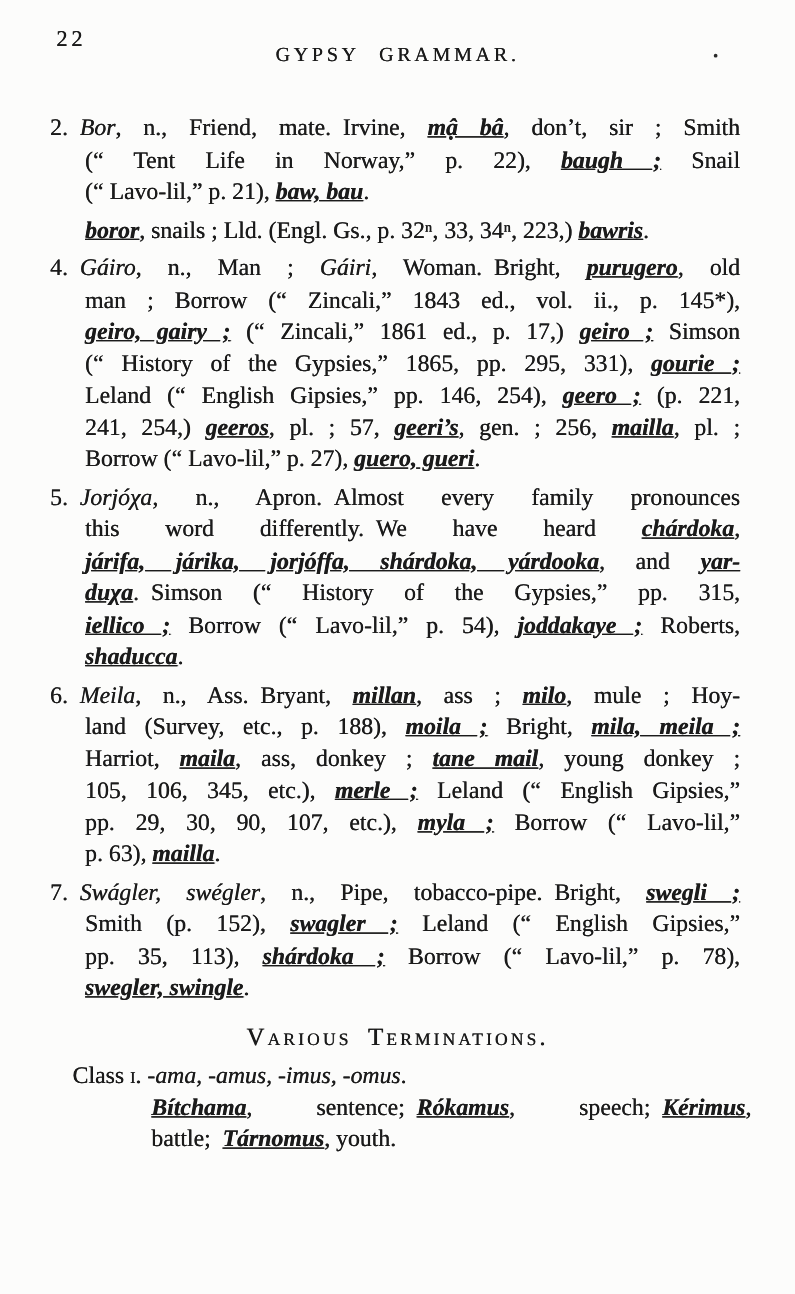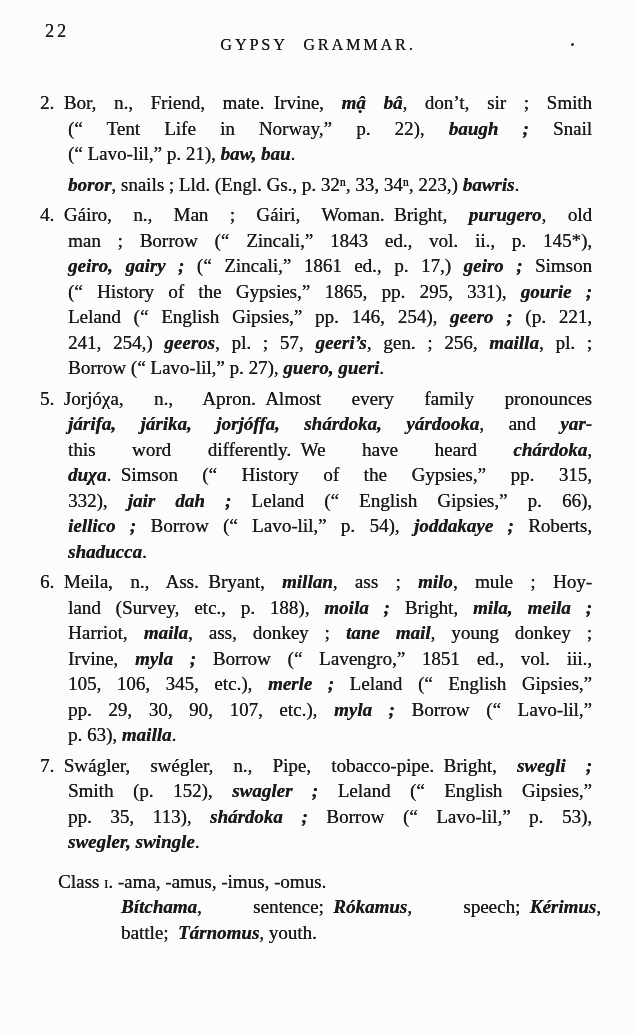--- a/index.html
+++ b/index.html
@@ -12,22 +12,22 @@
   .header{position:relative;padding-top:36px;height:28px;}
   .page-num{position:absolute;left:45px;top:21px;font-size:18px;letter-spacing:3px;}
   .title{text-align:center;font-size:16px;letter-spacing:3px;word-spacing:9px;}
   .ink-speck{position:absolute;left:571px;top:43px;width:3px;height:3px;border-radius:50%;background:#2a2a2a;}
   .content{margin:26px 44px 0 68px;width:524px;font-size:19px;line-height:25.5px;}
   .entry{margin-bottom:5px;}
   .line{text-align:justify;text-align-last:justify;}
   .line.last{text-align-last:left;}
   .line.first{text-indent:-28px;}
   .num{font-style:normal;}
-  .s-i{}
-  .s-bi{font-style:italic;font-weight:700;}
+  .s-i{font-style:italic;}
+  .s-bi{font-style:italic;font-weight:700;text-decoration:underline;}
   .s-sc{font-variant:small-caps;}
   .section{margin-top:14px;}
   .sec-heading{text-align:center;font-variant:small-caps;font-size:20px;letter-spacing:2.5px;word-spacing:6px;margin-left:-24px;}
   .class-line{margin-left:-10px;margin-top:5px;}
   .examples{margin-left:53px;width:480px;}
 </style>
 </head>
 <body>
 
 <div class="header">
@@ -50,43 +50,42 @@
         <div class="line first"><span class="num">4. </span><span class="s-i">Gáiro</span><span>, n., Man ; </span><span class="s-i">Gáiri</span><span>, Woman. Bright, </span><span class="s-bi">purugero</span><span>, old</span></div>
         <div class="line"><span>man ; Borrow (“ Zincali,” 1843 ed., vol. ii., p. 145*),</span></div>
         <div class="line"><span class="s-bi">geiro, gairy ;</span><span> (“ Zincali,” 1861 ed., p. 17,) </span><span class="s-bi">geiro ;</span><span> Simson</span></div>
         <div class="line"><span>(“ History of the Gypsies,” 1865, pp. 295, 331), </span><span class="s-bi">gourie ;</span></div>
         <div class="line"><span>Leland (“ English Gipsies,” pp. 146, 254), </span><span class="s-bi">geero ;</span><span> (p. 221,</span></div>
         <div class="line"><span>241, 254,) </span><span class="s-bi">geeros</span><span>, pl. ; 57, </span><span class="s-bi">geeri’s</span><span>, gen. ; 256, </span><span class="s-bi">mailla</span><span>, pl. ;</span></div>
         <div class="line last"><span>Borrow (“ Lavo-lil,” p. 27), </span><span class="s-bi">guero, gueri</span><span>.</span></div>
       </div>
       <div class="entry">
         <div class="line first"><span class="num">5. </span><span class="s-i">Jorjóχa</span><span>, n., Apron. Almost every family pronounces</span></div>
+        <div class="line"><span>this word differently. We have heard </span><span class="s-bi">chárdoka</span><span>,</span></div>
         <div class="line"><span class="s-bi">járifa, járika, jorjóffa, shárdoka, yárdooka</span><span>, and </span><span class="s-bi">yar-</span></div>
-        <div class="line"><span>this word differently. We have heard </span><span class="s-bi">chárdoka</span><span>,</span></div>
         <div class="line"><span class="s-bi">duχa</span><span>. Simson (“ History of the Gypsies,” pp. 315,</span></div>
-        <div class="line"><span>332), </span><span class="s-bi">jair dah ;</span><span> Leland (“ English Gipsies,” p. 66),</span></div>
         <div class="line"><span class="s-bi">iellico ;</span><span> Borrow (“ Lavo-lil,” p. 54), </span><span class="s-bi">joddakaye ;</span><span> Roberts,</span></div>
         <div class="line last"><span class="s-bi">shaducca</span><span>.</span></div>
       </div>
       <div class="entry">
         <div class="line first"><span class="num">6. </span><span class="s-i">Meila</span><span>, n., Ass. Bryant, </span><span class="s-bi">millan</span><span>, ass ; </span><span class="s-bi">milo</span><span>, mule ; Hoy-</span></div>
         <div class="line"><span>land (Survey, etc., p. 188), </span><span class="s-bi">moila ;</span><span> Bright, </span><span class="s-bi">mila, meila ;</span></div>
         <div class="line"><span>Harriot, </span><span class="s-bi">maila</span><span>, ass, donkey ; </span><span class="s-bi">tane mail</span><span>, young donkey ;</span></div>
-        <div class="line"><span>Irvine, </span><span class="s-bi">myla ;</span><span> Borrow (“ Lavengro,” 1851 ed., vol. iii.,</span></div>
         <div class="line"><span>105, 106, 345, etc.), </span><span class="s-bi">merle ;</span><span> Leland (“ English Gipsies,”</span></div>
         <div class="line"><span>pp. 29, 30, 90, 107, etc.), </span><span class="s-bi">myla ;</span><span> Borrow (“ Lavo-lil,”</span></div>
         <div class="line last"><span>p. 63), </span><span class="s-bi">mailla</span><span>.</span></div>
       </div>
       <div class="entry">
         <div class="line first"><span class="num">7. </span><span class="s-i">Swágler, swégler</span><span>, n., Pipe, tobacco-pipe. Bright, </span><span class="s-bi">swegli ;</span></div>
         <div class="line"><span>Smith (p. 152), </span><span class="s-bi">swagler ;</span><span> Leland (“ English Gipsies,”</span></div>
-        <div class="line"><span>pp. 35, 113), </span><span class="s-bi">shárdoka ;</span><span> Borrow (“ Lavo-lil,” p. 53),</span></div>
+        <div class="line"><span>pp. 35, 113), </span><span class="s-bi">shárdoka ;</span><span> Borrow (“ Lavo-lil,” p. 78),</span></div>
         <div class="line last"><span class="s-bi">swegler, swingle</span><span>.</span></div>
       </div>
     </div>
   <div class="section">
+    <div class="sec-heading">Various Terminations.</div>
     <div class="class-line"><span>Class </span><span class="s-sc">i. </span><span class="s-i">-ama, -amus, -imus, -omus</span><span>.</span></div>
     <div class="examples">
         <div class="line"><span class="s-bi">Bítchama</span><span>, sentence; </span><span class="s-bi">Rókamus</span><span>, speech; </span><span class="s-bi">Kérimus</span><span>,</span></div>
         <div class="line last"><span>battle; </span><span class="s-bi">Tárnomus</span><span>, youth.</span></div>
       </div>
   </div>
 </div>
 
 </body></html>

